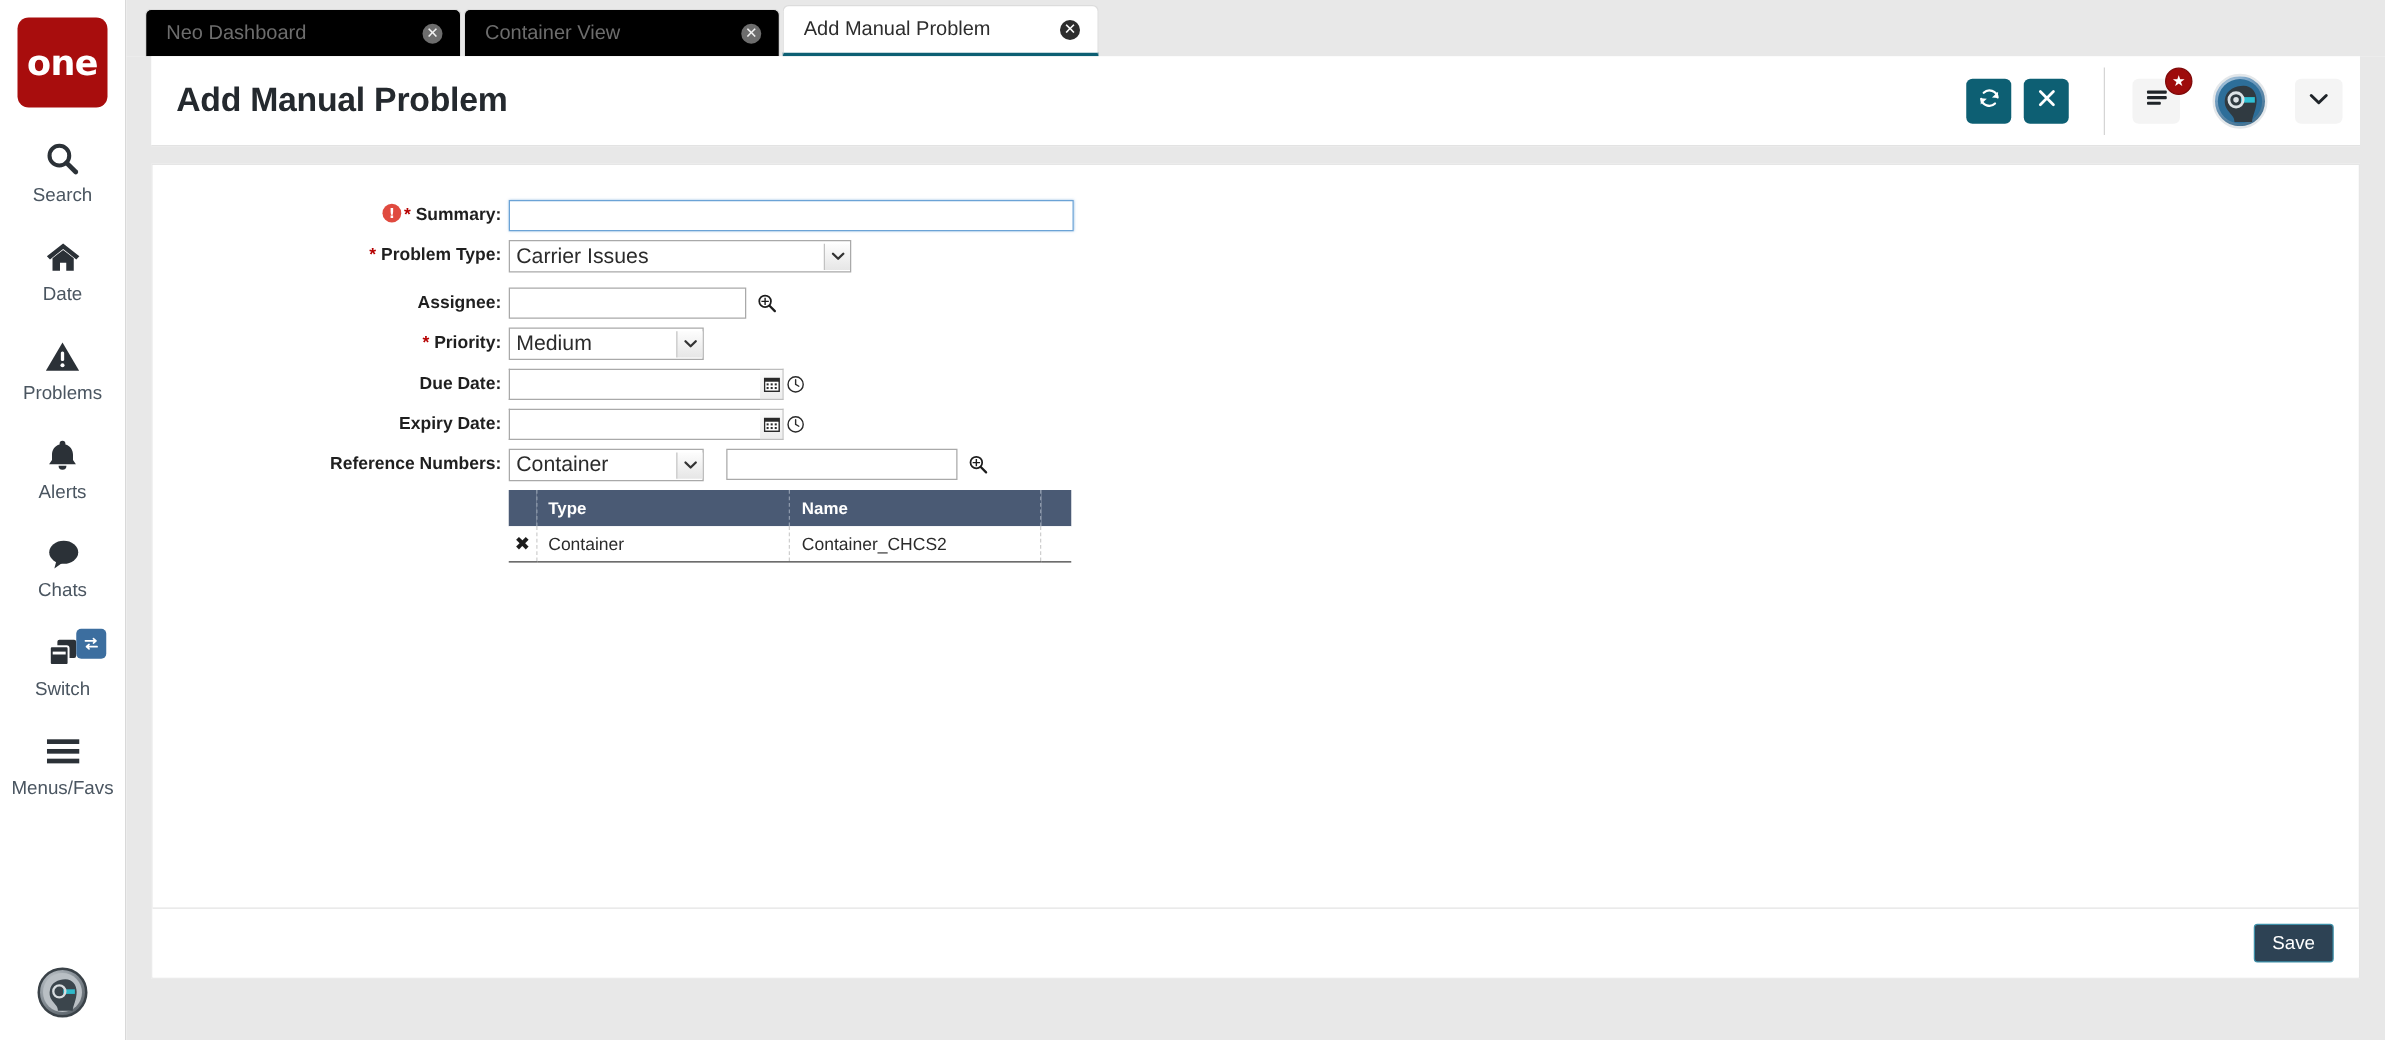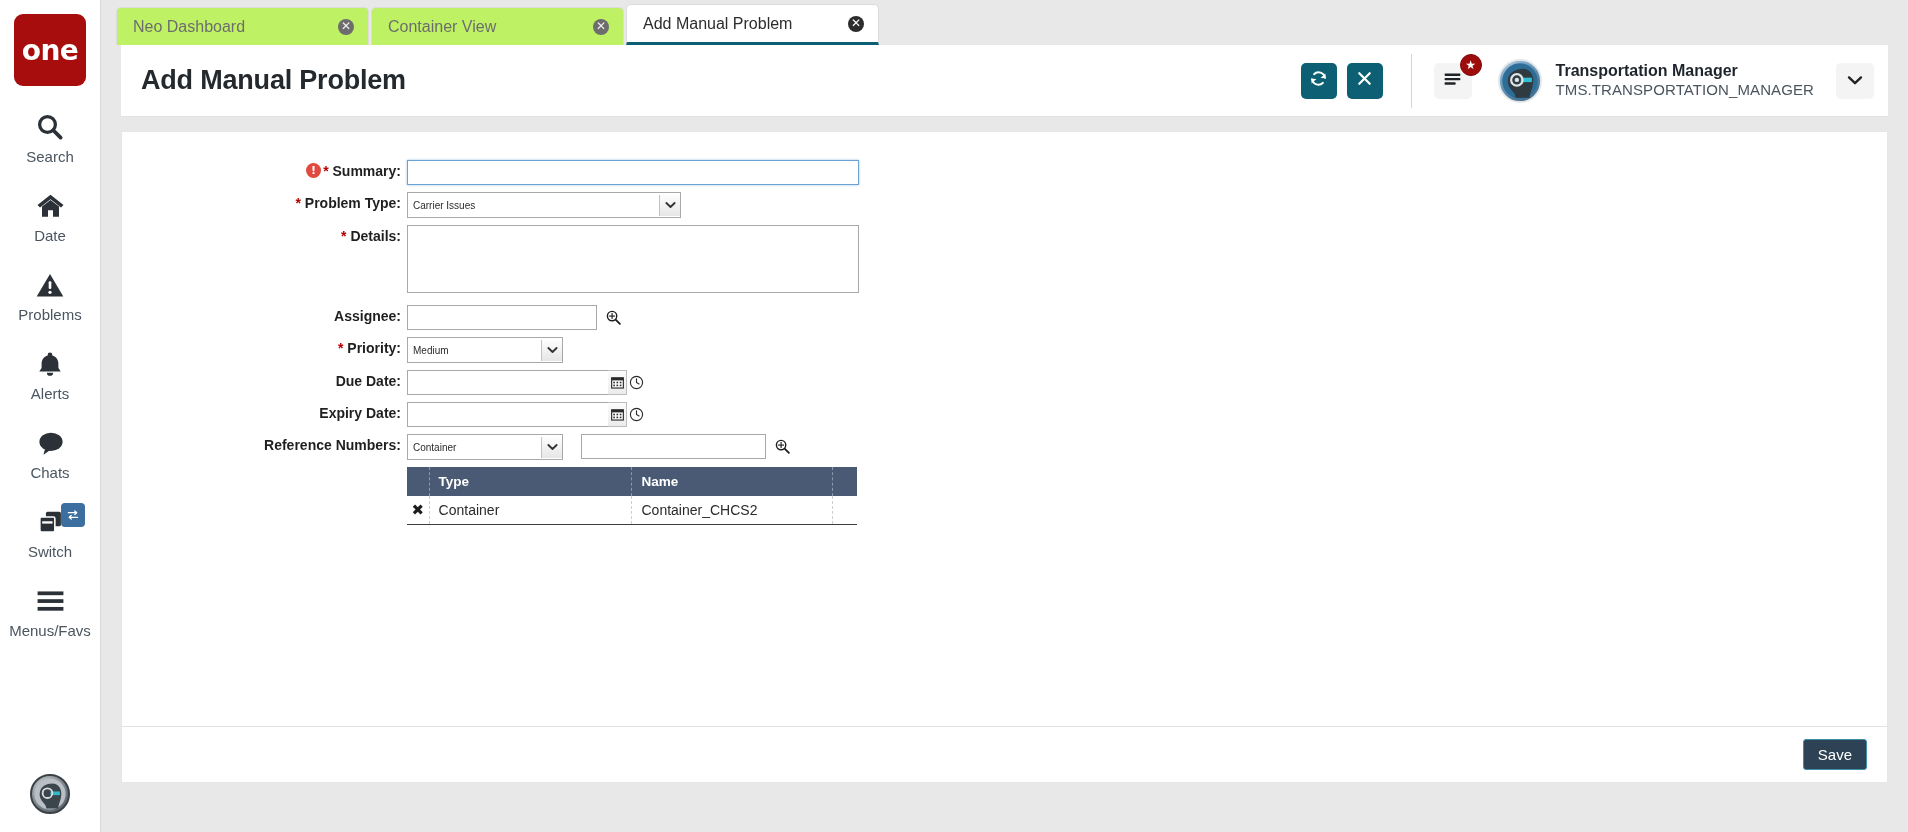--- a/index.html
+++ b/index.html
@@ -73,21 +73,21 @@
     background: #e8e8e8;
     display: flex;
     align-items: flex-end;
     padding-left: 15px;
     flex: 0 0 45px;
     position: relative;
   }
   .tab {
     height: 38px;
     width: 253px;
-    background: #bef264;
+    background: #000000;
     border-top-left-radius: 5px;
     border-top-right-radius: 5px;
     display: flex; align-items: center;
     padding: 0 14px 0 16px;
     font-size: 16px;
     color: #6d6d6d;
     cursor: pointer;
     position: relative;
     margin-right: 2px;
     border: 1px solid #dcdcdc;
@@ -209,21 +209,21 @@
     font-family: "Liberation Sans", sans-serif;
     color: #222;
     outline: none;
   }
   input.txt.focused { border: 1px solid #6ba3d6; box-shadow: 0 0 2px rgba(107,163,214,.7); }
   .sel {
     height: 23px;
     border: 1px solid #a9a9a9;
     background:#fff;
     display:flex; align-items:center;
-    font-size: 10px; color:#2b2b2b;
+    font-size: 17px; color:#2b2b2b;
     padding-left: 5px;
     cursor: pointer;
     font-family: "Liberation Sans", sans-serif;
   }
   .sel .selval { flex:1; white-space:nowrap; overflow:hidden; }
   .sel .arrowbox {
     width: 21px; height: 21px;
     background: linear-gradient(#fdfdfd, #e6e6e6);
     border-left: 1px solid #c2c2c2;
     display:flex; align-items:center; justify-content:center;
@@ -456,24 +456,20 @@
           <div class="user-block">
             <div class="user-avatar">
               <svg width="38" height="38" viewBox="0 0 24 24">
                 <circle cx="12" cy="12" r="11.2" fill="#2d6e99"></circle>
                 <path d="M13.8 4.2 c4.1 0 6.6 3.3 6.6 7.4 c0 4.5-2.3 8-2.3 10.9 H9.2 c0-2.7-1.7-3.5-3.3-5.8 c-1.7-2.3-1.9-4.5-1.3-6.8 C5.6 6.4 9.4 4.2 13.8 4.2 z" fill="#303a41"></path>
                 <rect x="12.5" y="9.9" width="7" height="2.8" fill="#2fc0d4"></rect>
                 <circle cx="10" cy="11.3" r="3.6" fill="none" stroke="#dde3e7" stroke-width="1.4"></circle>
                 <circle cx="10" cy="11.3" r="1.4" fill="#dde3e7"></circle>
               </svg>
             </div>
-            <div class="user-text">
-              <div class="user-name">Transportation Manager</div>
-              <div class="user-role">TMS.TRANSPORTATION_MANAGER</div>
-            </div>
           </div>
 
           <div class="caret-btn">
             <span>
               <svg width="16" height="11" viewBox="0 0 16 11">
                   <path d="M2 2.4 L8 8.2 L14 2.4" fill="none" stroke="#1f2429" stroke-width="2.4" stroke-linecap="round" stroke-linejoin="round"></path>
                 </svg>
             </span>
           </div>
         </div>
@@ -503,29 +499,20 @@
                 <span class="selval">Carrier Issues</span>
                 <span class="arrowbox">
                   <svg width="11" height="8" viewBox="0 0 12 8">
                       <path d="M1.5 1.8 L6 6.2 L10.5 1.8" fill="none" stroke="#333" stroke-width="2" stroke-linecap="round" stroke-linejoin="round"></path>
                     </svg>
                 </span>
               </div>
             </div>
           </div>
 
-          <div class="frow">
-            <div class="flabel">
-              <span class="req">*</span>
-              <span>Details:</span>
-            </div>
-            <div class="ctl">
-              <textarea class="ta" style="width: 452px; height: 68px;" placeholder=""></textarea>
-            </div>
-          </div>
 
           <div class="frow" style="margin-top:12px;">
             <div class="flabel">
               <span>Assignee:</span>
             </div>
             <div class="ctl">
               <input class="txt" style="width: 190px; height: 25px;" type="text" value="">
               <span class="icon-btn" style="margin-left:6px;width:20px;height:25px;">
                 <svg width="17" height="17" viewBox="0 0 24 24">
                     <circle cx="10" cy="10" r="6.6" fill="none" stroke="#1d1d1d" stroke-width="2"></circle>

